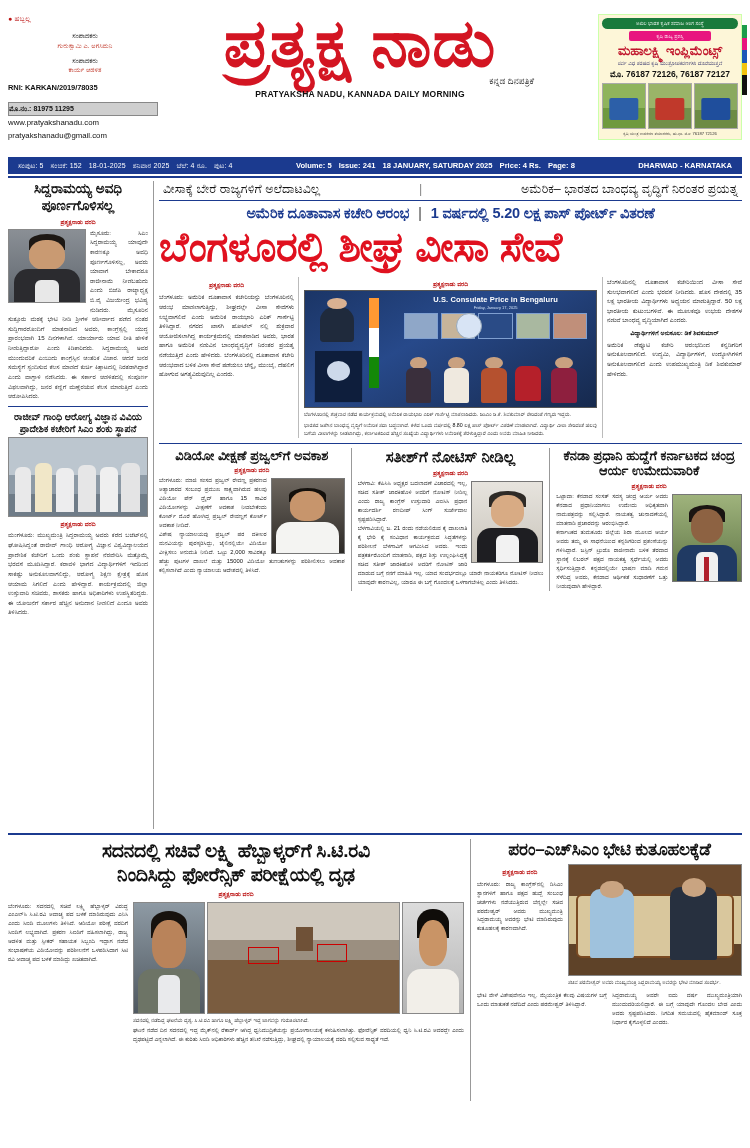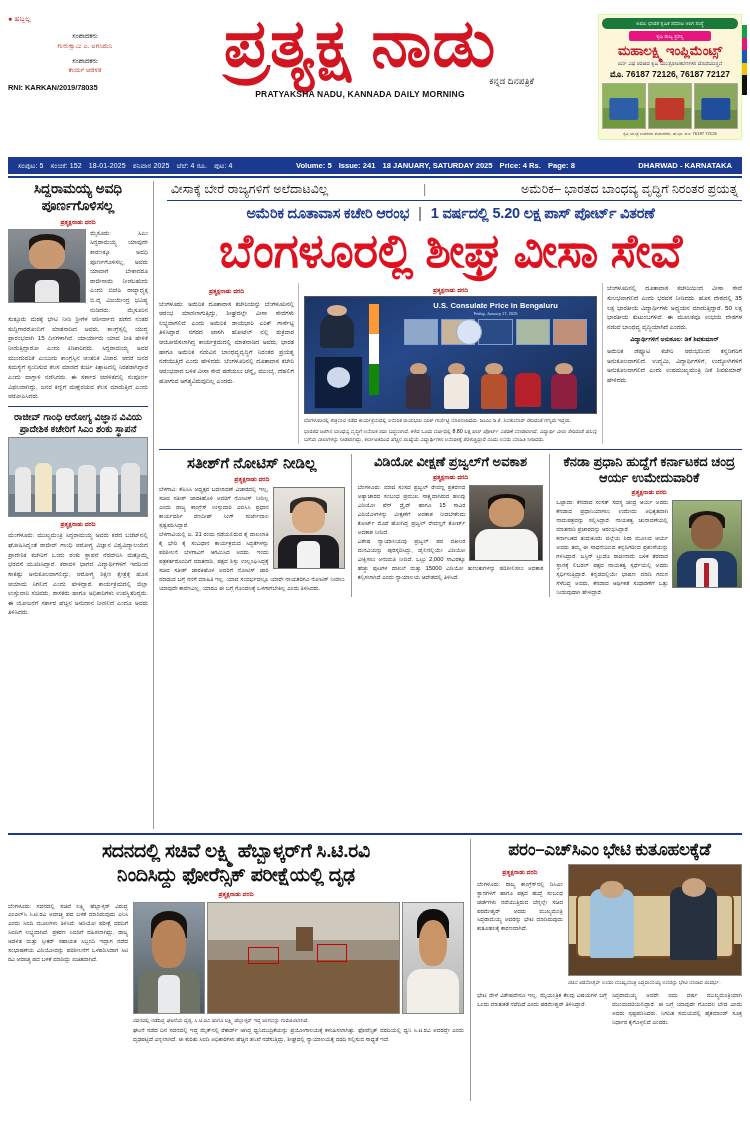--- a/index.html
+++ b/index.html
@@ -77,29 +77,28 @@
   .body-text { font-size:6.2px; line-height:1.55; text-align:justify; color:#222; }
   .body-text.k { word-spacing:.5px; }
 
   .ph { background:#cfcfcf; border:1px solid #888; position:relative; overflow:hidden; }
 
   
   .kicker {
     display:flex; align-items:flex-start; justify-content:space-between;
     font-size:12.5px; color:#111; font-weight:500; padding:1px 4px 3px;
     border-bottom:1px solid #1b3a8f;
-    margin-left:8px;
   }
   .kicker .sep { color:#888; padding:0 5px; }
   .subhead {
     color:#1b3a8f; font-weight:bold; font-size:14.5px; text-align:center;
     padding:4px 0 3px; letter-spacing:-.2px;
   }
   .mainhead {
-    color:#e0111f; font-weight:bold; font-size:47px; text-align:center;
+    color:#e0111f; font-weight:bold; font-size:41px; text-align:left;
     line-height:1.05; letter-spacing:-.5px; padding:1px 0 5px;
   }
 
   .lead { display:flex; gap:5px; margin-top:3px; }
   .lead-col { font-size:6.2px; line-height:1.55; text-align:justify; }
   .lead-c1 { width:140px; border-right:1px solid #bbb; padding-right:4px; }
   .lead-c4 { width:140px; border-left:1px solid #bbb; padding-left:4px; }
   .lead-photo { flex:1; }
 
   .consulate {
@@ -171,20 +170,25 @@
 
     <div class="mh-left">
       <div class="mh-bullet">● ಹಬ್ಬಲ್ಲ</div>
       <div class="mh-credits">
         <div>ಸಂಪಾದಕರು</div>
         <div class="red">ಗುರುಸ್ವಾಮಿ ಎ. ಅಗಸಿಮನಿ</div>
         <div style="margin-top:5px">ಸಂಪಾದಕರು</div>
         <div class="red">ಕಾರ್ಯ ಆಡಳಿತ</div>
       </div>
       <div class="mh-rni">RNI: KARKAN/2019/78035</div>
+      <div class="mh-contact">
+        <div class="ph">ಮೊ.ನಂ.: 81975 11295</div>
+        <div>www.pratyakshanadu.com</div>
+        <div>pratyakshanadu@gmail.com</div>
+      </div>
     </div>
 
     <div class="mh-center">
       <div class="mh-title">ಪ್ರತ್ಯಕ್ಷ ನಾಡು</div>
       <div class="mh-sub-k">ಕನ್ನಡ ದಿನಪತ್ರಿಕೆ</div>
       <div class="mh-sub-e">PRATYAKSHA NADU, KANNADA DAILY MORNING</div>
     </div>
 
     <div class="mh-right">
       <div class="ad-box">
@@ -336,44 +340,44 @@
             <div>ಅಮೆರಿಕ ಡೆಪ್ಯೂಟಿ ಕಚೇರಿ ಆರಂಭದಿಂದ ಕನ್ನಡಿಗರಿಗೆ ಅನುಕೂಲವಾಗಲಿದೆ. ಉದ್ಯಮಿ, ವಿದ್ಯಾರ್ಥಿಗಳಿಗೆ, ಉದ್ಯೋಗಿಗಳಿಗೆ ಅನುಕೂಲವಾಗಲಿದೆ ಎಂದು ಉಪಮುಖ್ಯಮಂತ್ರಿ ಡಿಕೆ ಶಿವಕುಮಾರ್ ಹೇಳಿದರು.</div>
           </div>
         </div>
       </div>
 
       <div class="divider"></div>
 
       <div class="row2">
 
         <div class="r2col">
+          <div class="r2head small">ವಿಡಿಯೋ ವೀಕ್ಷಣೆ ಪ್ರಜ್ವಲ್‌ಗೆ ಅವಕಾಶ</div>
+          <div class="byline">ಪ್ರತ್ಯಕ್ಷನಾಡು ವರದಿ</div>
+          <div class="portrait" style="float:right;width:74px;height:76px;margin:2px 0 2px 4px">
+            <div class="p-bg" style="background:linear-gradient(#6d665e,#2d2a27)"></div>
+            <div class="p-hair" style="background:#14100c"></div>
+            <div class="p-head" style="background:#c7956c"></div>
+            <div class="p-body" style="background:#f4f4f2"></div>
+          </div>
+          <div class="r2txt" style="white-space:pre-line">ಬೆಂಗಳೂರು: ಮಾಜಿ ಸಂಸದ ಪ್ರಜ್ವಲ್ ರೇವಣ್ಣ ಪ್ರಕರಣದ ಅತ್ಯಾಚಾರದ ಸಂಬಂಧ ಪ್ರಮುಖ ಸಾಕ್ಷ್ಯವಾಗಿರುವ ಹಲವು ವಿಡಿಯೋ ಪೆನ್ ಡ್ರೈವ್ ಹಾಗೂ 15 ಸಾವಿರ ವಿಡಿಯೋಗಳನ್ನು ವೀಕ್ಷಣೆಗೆ ಅವಕಾಶ ನೀಡಬೇಕೆಂದು ಕೋರ್ಟ್ ಮೊರೆ ಹೋಗಿದ್ದ ಪ್ರಜ್ವಲ್ ರೇವಣ್ಣಗೆ ಕೋರ್ಟ್ ಅವಕಾಶ ನೀಡಿದೆ.
+ವಿಶೇಷ ನ್ಯಾಯಾಲಯವು ಪ್ರಜ್ವಲ್ ಪರ ವಕೀಲರ ಮನವಿಯನ್ನು ಪುರಸ್ಕರಿಸಿದ್ದು, ಜೈಲಿನಲ್ಲಿಯೇ ವಿಡಿಯೋ ವೀಕ್ಷಿಸಲು ಅನುಮತಿ ನೀಡಿದೆ. ಒಟ್ಟು 2,000 ಸಾವಿರಕ್ಕೂ ಹೆಚ್ಚು ಪುಟಗಳ ದಾಖಲೆ ಮತ್ತು 15000 ವಿಡಿಯೋ ತುಣುಕುಗಳನ್ನು ಪರಿಶೀಲಿಸಲು ಅವಕಾಶ ಕಲ್ಪಿಸಲಾಗಿದೆ ಎಂದು ನ್ಯಾಯಾಲಯ ಆದೇಶದಲ್ಲಿ ತಿಳಿಸಿದೆ.</div>
+        </div>
+
+        <div class="r2col">
           <div class="r2head">ಸತೀಶ್‌ಗೆ ನೋಟಿಸ್ ನೀಡಿಲ್ಲ</div>
           <div class="byline">ಪ್ರತ್ಯಕ್ಷನಾಡು ವರದಿ</div>
           <div class="portrait" style="float:right;width:72px;height:82px;margin:2px 0 2px 4px">
             <div class="p-bg" style="background:linear-gradient(#e7e4de,#c9c4bb)"></div>
             <div class="p-hair" style="background:#2e2a26"></div>
             <div class="p-head"></div>
             <div class="p-body" style="background:#1e1e22"></div>
             <div class="p-shirt"></div>
           </div>
           <div class="r2txt" style="white-space:pre-line">ಬೆಳಗಾವಿ: ಕೆಪಿಸಿಸಿ ಅಧ್ಯಕ್ಷರ ಬದಲಾವಣೆ ವಿಚಾರದಲ್ಲಿ ಇಲ್ಲ, ಸಚಿವ ಸತೀಶ್ ಜಾರಕಿಹೊಳಿ ಅವರಿಗೆ ನೋಟಿಸ್ ನೀಡಿಲ್ಲ ಎಂದು ರಾಜ್ಯ ಕಾಂಗ್ರೆಸ್ ಉಸ್ತುವಾರಿ ಎಐಸಿಸಿ ಪ್ರಧಾನ ಕಾರ್ಯದರ್ಶಿ ರಣದೀಪ್ ಸಿಂಗ್ ಸುರ್ಜೇವಾಲ ಸ್ಪಷ್ಟಪಡಿಸಿದ್ದಾರೆ.
 ಬೆಳಗಾವಿಯಲ್ಲಿ ಜ. 21 ರಂದು ನಡೆಯಲಿರುವ ಕೈ ದಾಖಲಾತಿ ಕೈ ಭೇರಿ ಕೈ ಸಂವಿಧಾನ ಕಾರ್ಯಕ್ರಮದ ಸಿದ್ಧತೆಗಳನ್ನು ಪರಿಶೀಲನೆ ಬೆಳಗಾವಿಗೆ ಆಗಮಿಸಿದ ಅವರು. ಇಂದು ಪತ್ರಕರ್ತರೊಂದಿಗೆ ಮಾತನಾಡಿ, ಪಕ್ಷದ ಶಿಸ್ತು ಉಲ್ಲಂಘಿಸಿದ್ದಕ್ಕೆ ಸಚಿವ ಸತೀಶ್ ಜಾರಕಿಹೊಳಿ ಅವರಿಗೆ ನೋಟಿಸ್ ಜಾರಿ ಮಾಡುವ ಬಗ್ಗೆ ನನಗೆ ಮಾಹಿತಿ ಇಲ್ಲ. ಯಾವ ಸಂದರ್ಭದಲ್ಲೂ ಯಾರೇ ನಾಯಕರಿಗೂ ನೋಟಿಸ್ ನೀಡಲು ಯಾವುದೇ ಕಾರಣವಿಲ್ಲ, ಯಾರೂ ಈ ಬಗ್ಗೆ ಗೊಂದಲಕ್ಕೆ ಒಳಗಾಗಬೇಕಿಲ್ಲ ಎಂದು ತಿಳಿಸಿದರು.</div>
-        </div>
-
-        <div class="r2col">
-          <div class="r2head small">ವಿಡಿಯೋ ವೀಕ್ಷಣೆ ಪ್ರಜ್ವಲ್‌ಗೆ ಅವಕಾಶ</div>
-          <div class="byline">ಪ್ರತ್ಯಕ್ಷನಾಡು ವರದಿ</div>
-          <div class="portrait" style="float:right;width:74px;height:76px;margin:2px 0 2px 4px">
-            <div class="p-bg" style="background:linear-gradient(#6d665e,#2d2a27)"></div>
-            <div class="p-hair" style="background:#14100c"></div>
-            <div class="p-head" style="background:#c7956c"></div>
-            <div class="p-body" style="background:#f4f4f2"></div>
-          </div>
-          <div class="r2txt" style="white-space:pre-line">ಬೆಂಗಳೂರು: ಮಾಜಿ ಸಂಸದ ಪ್ರಜ್ವಲ್ ರೇವಣ್ಣ ಪ್ರಕರಣದ ಅತ್ಯಾಚಾರದ ಸಂಬಂಧ ಪ್ರಮುಖ ಸಾಕ್ಷ್ಯವಾಗಿರುವ ಹಲವು ವಿಡಿಯೋ ಪೆನ್ ಡ್ರೈವ್ ಹಾಗೂ 15 ಸಾವಿರ ವಿಡಿಯೋಗಳನ್ನು ವೀಕ್ಷಣೆಗೆ ಅವಕಾಶ ನೀಡಬೇಕೆಂದು ಕೋರ್ಟ್ ಮೊರೆ ಹೋಗಿದ್ದ ಪ್ರಜ್ವಲ್ ರೇವಣ್ಣಗೆ ಕೋರ್ಟ್ ಅವಕಾಶ ನೀಡಿದೆ.
-ವಿಶೇಷ ನ್ಯಾಯಾಲಯವು ಪ್ರಜ್ವಲ್ ಪರ ವಕೀಲರ ಮನವಿಯನ್ನು ಪುರಸ್ಕರಿಸಿದ್ದು, ಜೈಲಿನಲ್ಲಿಯೇ ವಿಡಿಯೋ ವೀಕ್ಷಿಸಲು ಅನುಮತಿ ನೀಡಿದೆ. ಒಟ್ಟು 2,000 ಸಾವಿರಕ್ಕೂ ಹೆಚ್ಚು ಪುಟಗಳ ದಾಖಲೆ ಮತ್ತು 15000 ವಿಡಿಯೋ ತುಣುಕುಗಳನ್ನು ಪರಿಶೀಲಿಸಲು ಅವಕಾಶ ಕಲ್ಪಿಸಲಾಗಿದೆ ಎಂದು ನ್ಯಾಯಾಲಯ ಆದೇಶದಲ್ಲಿ ತಿಳಿಸಿದೆ.</div>
         </div>
 
         <div class="r2col">
           <div class="r2head small">ಕೆನಡಾ ಪ್ರಧಾನಿ ಹುದ್ದೆಗೆ ಕರ್ನಾಟಕದ ಚಂದ್ರ ಆರ್ಯ ಉಮೇದುವಾರಿಕೆ</div>
           <div class="byline">ಪ್ರತ್ಯಕ್ಷನಾಡು ವರದಿ</div>
           <div class="portrait" style="float:right;width:70px;height:88px;margin:2px 0 2px 4px">
             <div class="p-bg" style="background:linear-gradient(#9fb37c,#5d7344)"></div>
             <div class="p-hair" style="background:#1a1512"></div>
             <div class="p-head" style="background:#8d6242"></div>
             <div class="p-body" style="background:#203a63"></div>

